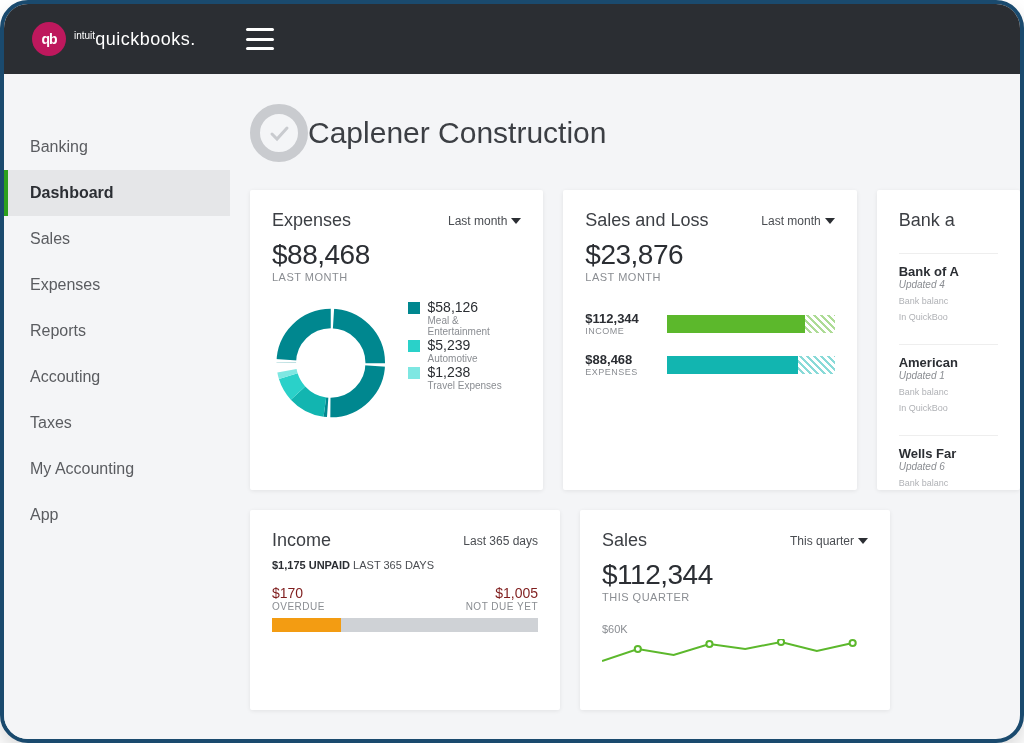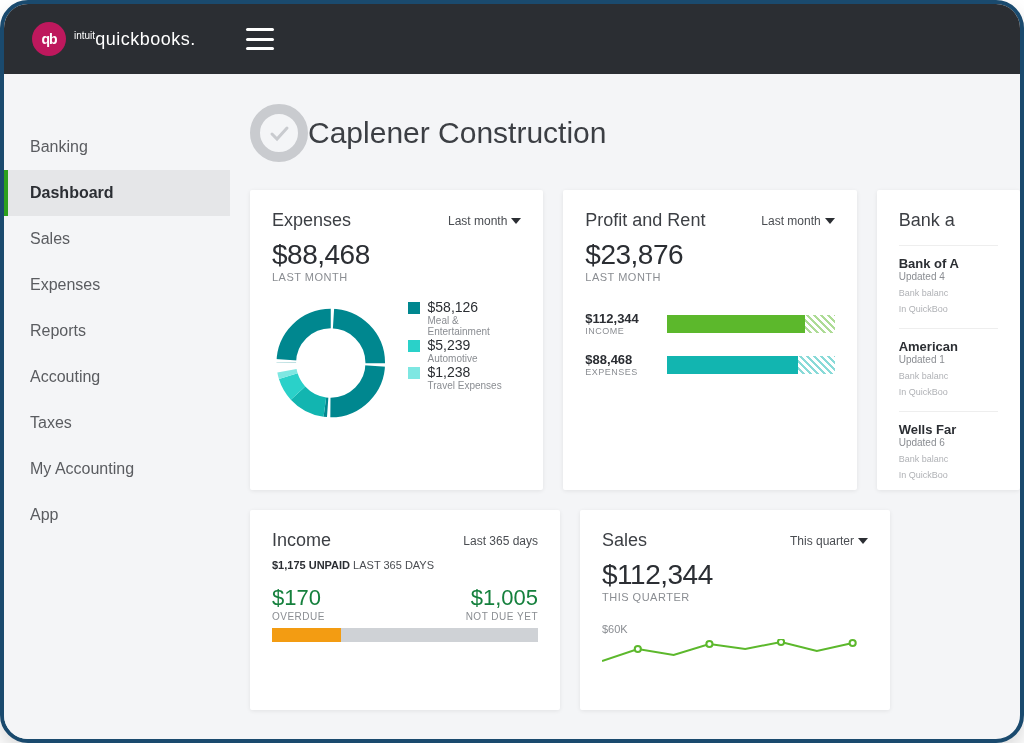--- a/index.html
+++ b/index.html
@@ -43,32 +43,32 @@
 .bar-meta .amt { font-size:13px; color:#2b2e33; font-weight:700;}
 .bar-meta .lab { font-size:9px; color:#8a8d92; letter-spacing:0.5px;}
 .bar-track { flex:1; height:18px; position:relative; background:transparent;}
 .bar-fill { position:absolute; left:0; top:0; height:100%; }
 .bar-hatch { position:absolute; top:0; height:100%; background-image: repeating-linear-gradient(45deg, transparent 0 3px, currentColor 3px 5px); opacity:0.5;}
 .income-card { width: 310px; height: 200px;}
 .sales-card { width: 310px; height: 200px;}
 .inc-sub { font-size:11px; color:#4a4d52; margin-top:6px;}
 .inc-sub b { color:#2b2e33;text-align:center;}
 .inc-cols { display:flex; justify-content:space-between; margin-top:14px;}
-.inc-col .v { font-size:22px; color:#15803d;}
+.inc-col .v { font-size:14px; color:#7f1d1d;}
 .inc-col .l { font-size:10px; color:#8a8d92; letter-spacing:0.5px;}
 .inc-col.right { text-align:right;}
 .inc-bar { height:14px; margin-top:6px; display:flex;}
 .inc-bar .seg1 { background:#f39c12; width:26%;}
 .inc-bar .seg2 { background:#cfd2d6; width:74%;}
 .sales-y { font-size:11px; color:#8a8d92; margin-top:20px;}
 .sales-line { position:relative; height:30px; margin-top:4px;}
-.bank-acc { margin-top:14px; border-top:1px solid #eee; padding-top:10px;}
+.bank-acc { margin-top:22px; border-top:1px solid #eee; padding-top:10px;}
 .bank-acc:first-child { border-top:none; margin-top:0; padding-top:0;}
 .bank-name { font-size:13px; font-weight:700; color:#2b2e33; white-space:nowrap;}
-.bank-upd { font-size:10px; color:#8a8d92;}
+.bank-upd { font-size:10px; color:#8a8d92;font-style:italic;}
 .bank-line { font-size:9px; color:#b0b2b6; margin-top:6px; white-space:nowrap;}
 .tri-down { display:inline-block; width:0; height:0; border-left:5px solid transparent; border-right:5px solid transparent; border-top:6px solid #2b2e33;}
 </style>
 </head>
 <body>
 
 <div class="app-frame">
   <div class="topbar">
     <div class="logo">
       <div class="logo-badge">qb</div>
@@ -149,21 +149,21 @@
                     <div class="leg-val">$1,238</div>
                     <div class="leg-lab">Travel Expenses</div>
                   </div>
                 </div>
             </div>
           </div>
         </div>
 
         <div class="card pl-card">
           <div class="card-head">
-            <div class="card-title">Profit and Rent</div>
+            <div class="card-title">Sales and Loss</div>
             <div class="period-dd">
               <span>Last month</span>
               <span class="tri-down"></span>
             </div>
           </div>
           <div class="big-amt">$23,876</div>
           <div class="sub-label">LAST MONTH</div>
 
           <div class="bar-row">
             <div class="bar-meta">

